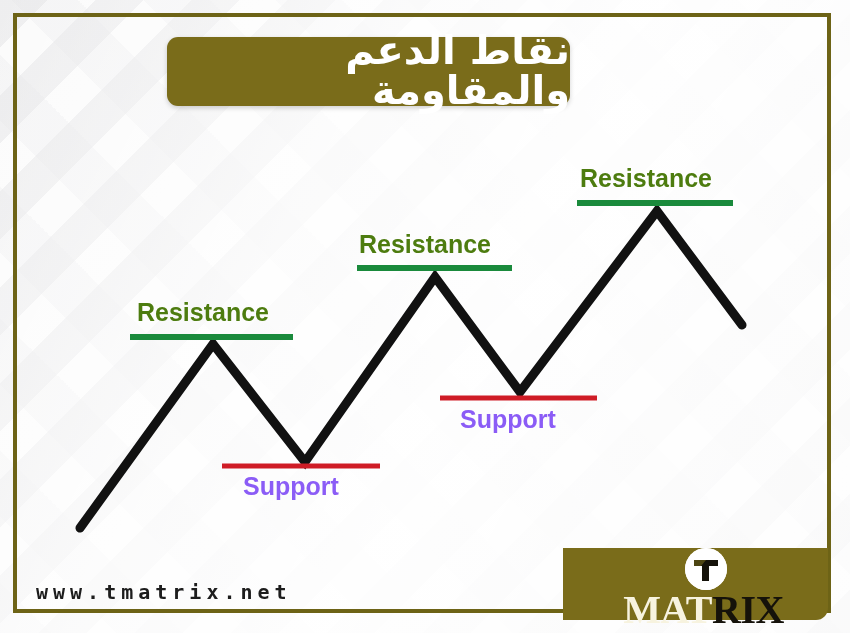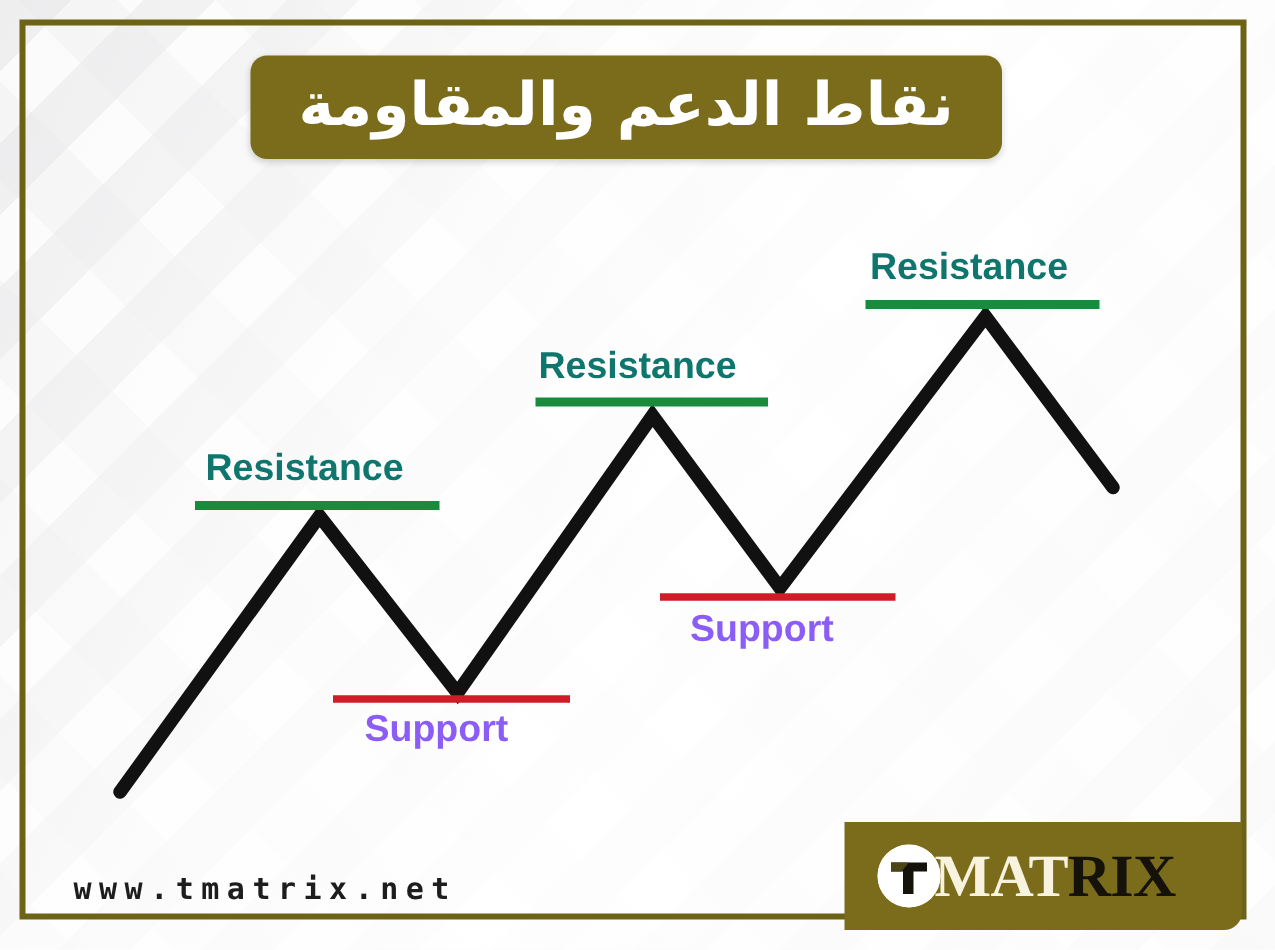--- a/index.html
+++ b/index.html
@@ -55,21 +55,21 @@
     border: 4px solid #6d6316;
     box-sizing: border-box;
     pointer-events: none;
   }
 
   
   .title-badge {
     position: absolute;
     left: 167px;
     top: 37px;
-    width: 501px;
+    width: 403px;
     height: 69px;
     background: #7a6c1a;
     border-radius: 11px;
     display: flex;
     align-items: center;
     justify-content: center;
     box-shadow: 0 2px 5px rgba(0,0,0,0.18);
   }
   .title-text {
     color: #ffffff;
@@ -92,27 +92,27 @@
   }
 
   
   .level-label {
     position: absolute;
     font-weight: 700;
     font-size: 25px;
     white-space: nowrap;
     line-height: 1;
   }
-  .level-label.resistance { color: #0f766e; }
+  .level-label.resistance { color: #4d7c0f; }
   .level-label.support   { color: #8b5cf6; }
 
   
   .site-url {
     position: absolute;
-    left: 49px;
+    left: 36px;
     top: 580px;
     font-size: 20px;
     font-weight: 700;
     letter-spacing: 5px;
     color: #1d1d1d;
     font-family: "DejaVu Sans Mono", "Liberation Mono", monospace;
   }
 
   
   .logo-panel {
@@ -120,20 +120,21 @@
     left: 563px;
     top: 548px;
     width: 265px;
     height: 72px;
     background: #7a6c1a;
     border-bottom-right-radius: 12px;
     display: flex;
     align-items: center;
     padding-left: 22px;
     box-sizing: border-box;
+    flex-direction: column;
   }
   .logo-mark {
     width: 42px;
     height: 42px;
     border-radius: 50%;
     background: #ffffff;
     position: relative;
     flex: 0 0 auto;
     margin-right: 2px;
   }

